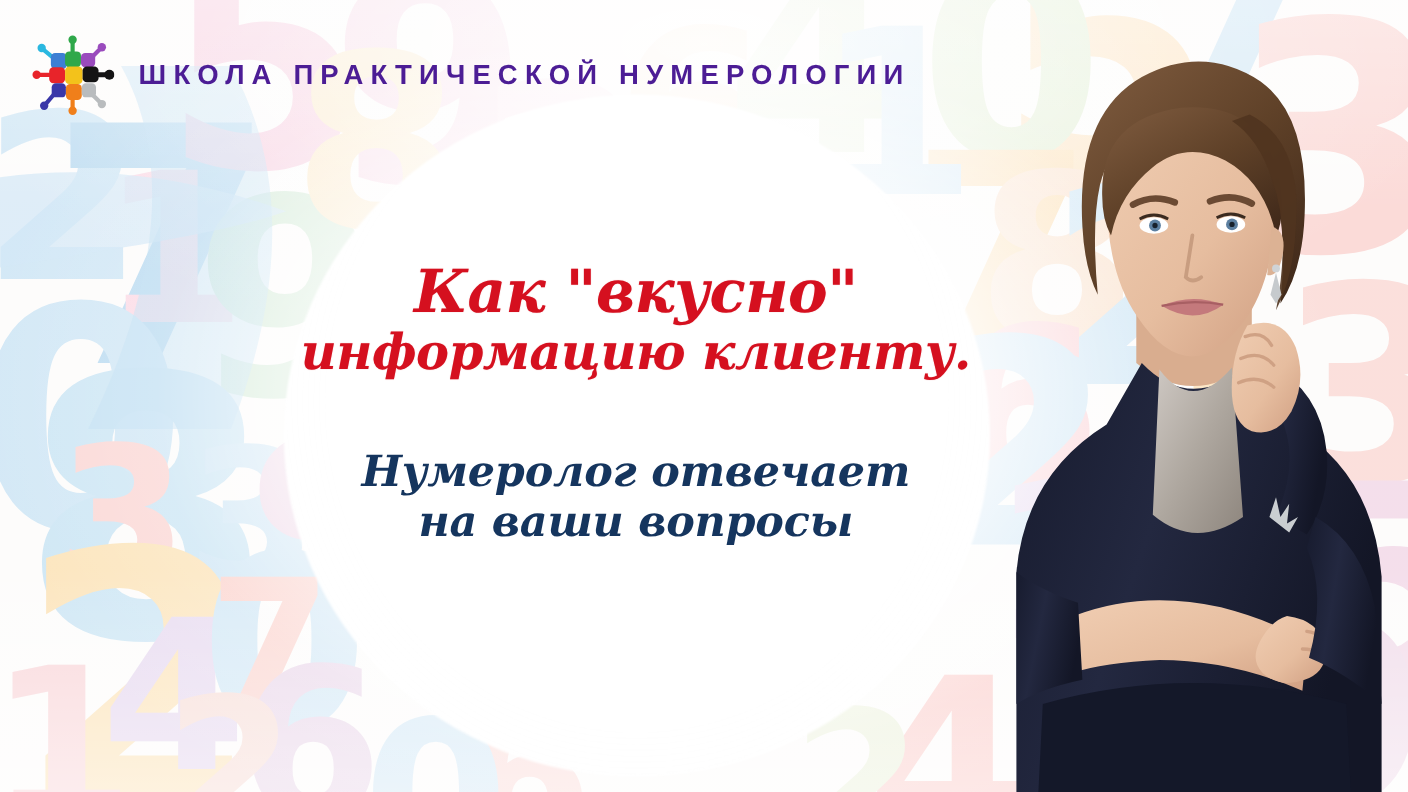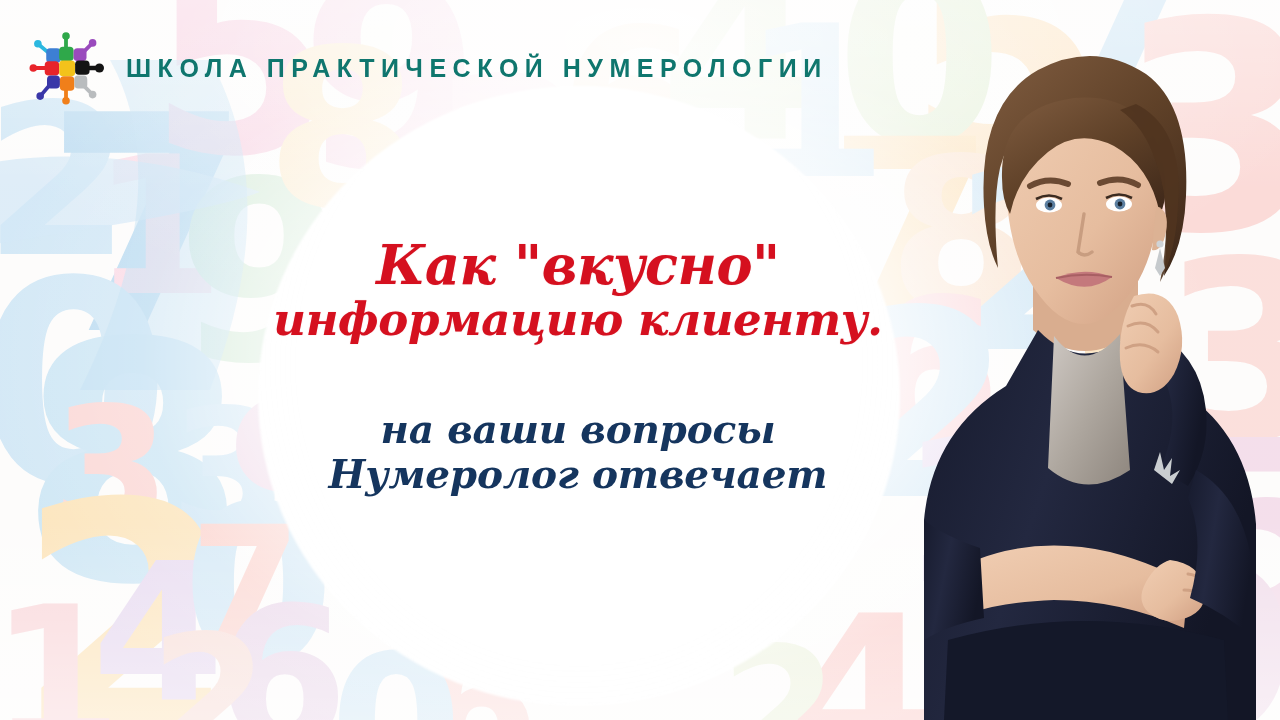--- a/index.html
+++ b/index.html
@@ -73,21 +73,21 @@
     flex:0 0 76px;
     margin-right:22px;
   }
   #brand-logo svg { display:block; width:76px; height:76px; }
 
   #brand-title {
     font-family:"Liberation Sans", sans-serif;
     font-size:25px;
     font-weight:700;
     letter-spacing:6.5px;
-    color:#0f766e;
+    color:#4c1d95;
     white-space:nowrap;
   }
 
   
   #copy-block {
     position:absolute;
     left:228px; top:236px;
     width:700px;
     text-align:center;
     z-index:18;
@@ -237,22 +237,22 @@
   </div>
 
   <div id="copy-block">
 
     <div id="headline" class="script">
       <span class="line line-1">Как "вкусно"</span>
       <span class="line line-3">информацию клиенту.</span>
     </div>
 
     <div id="subhead" class="script">
+      <span class="line">Нумеролог отвечает</span>
       <span class="line">на ваши вопросы</span>
-      <span class="line">Нумеролог отвечает</span>
     </div>
 
   </div>
 
   <div id="presenter">
     <svg viewBox="0 0 392 720" xmlns="http://www.w3.org/2000/svg">
       <defs>
         <linearGradient id="jacketGrad" x1="0" y1="0" x2="1" y2="0.4">
           <stop offset="0%" stop-color="#171b2e"></stop>
           <stop offset="45%" stop-color="#232840"></stop>

